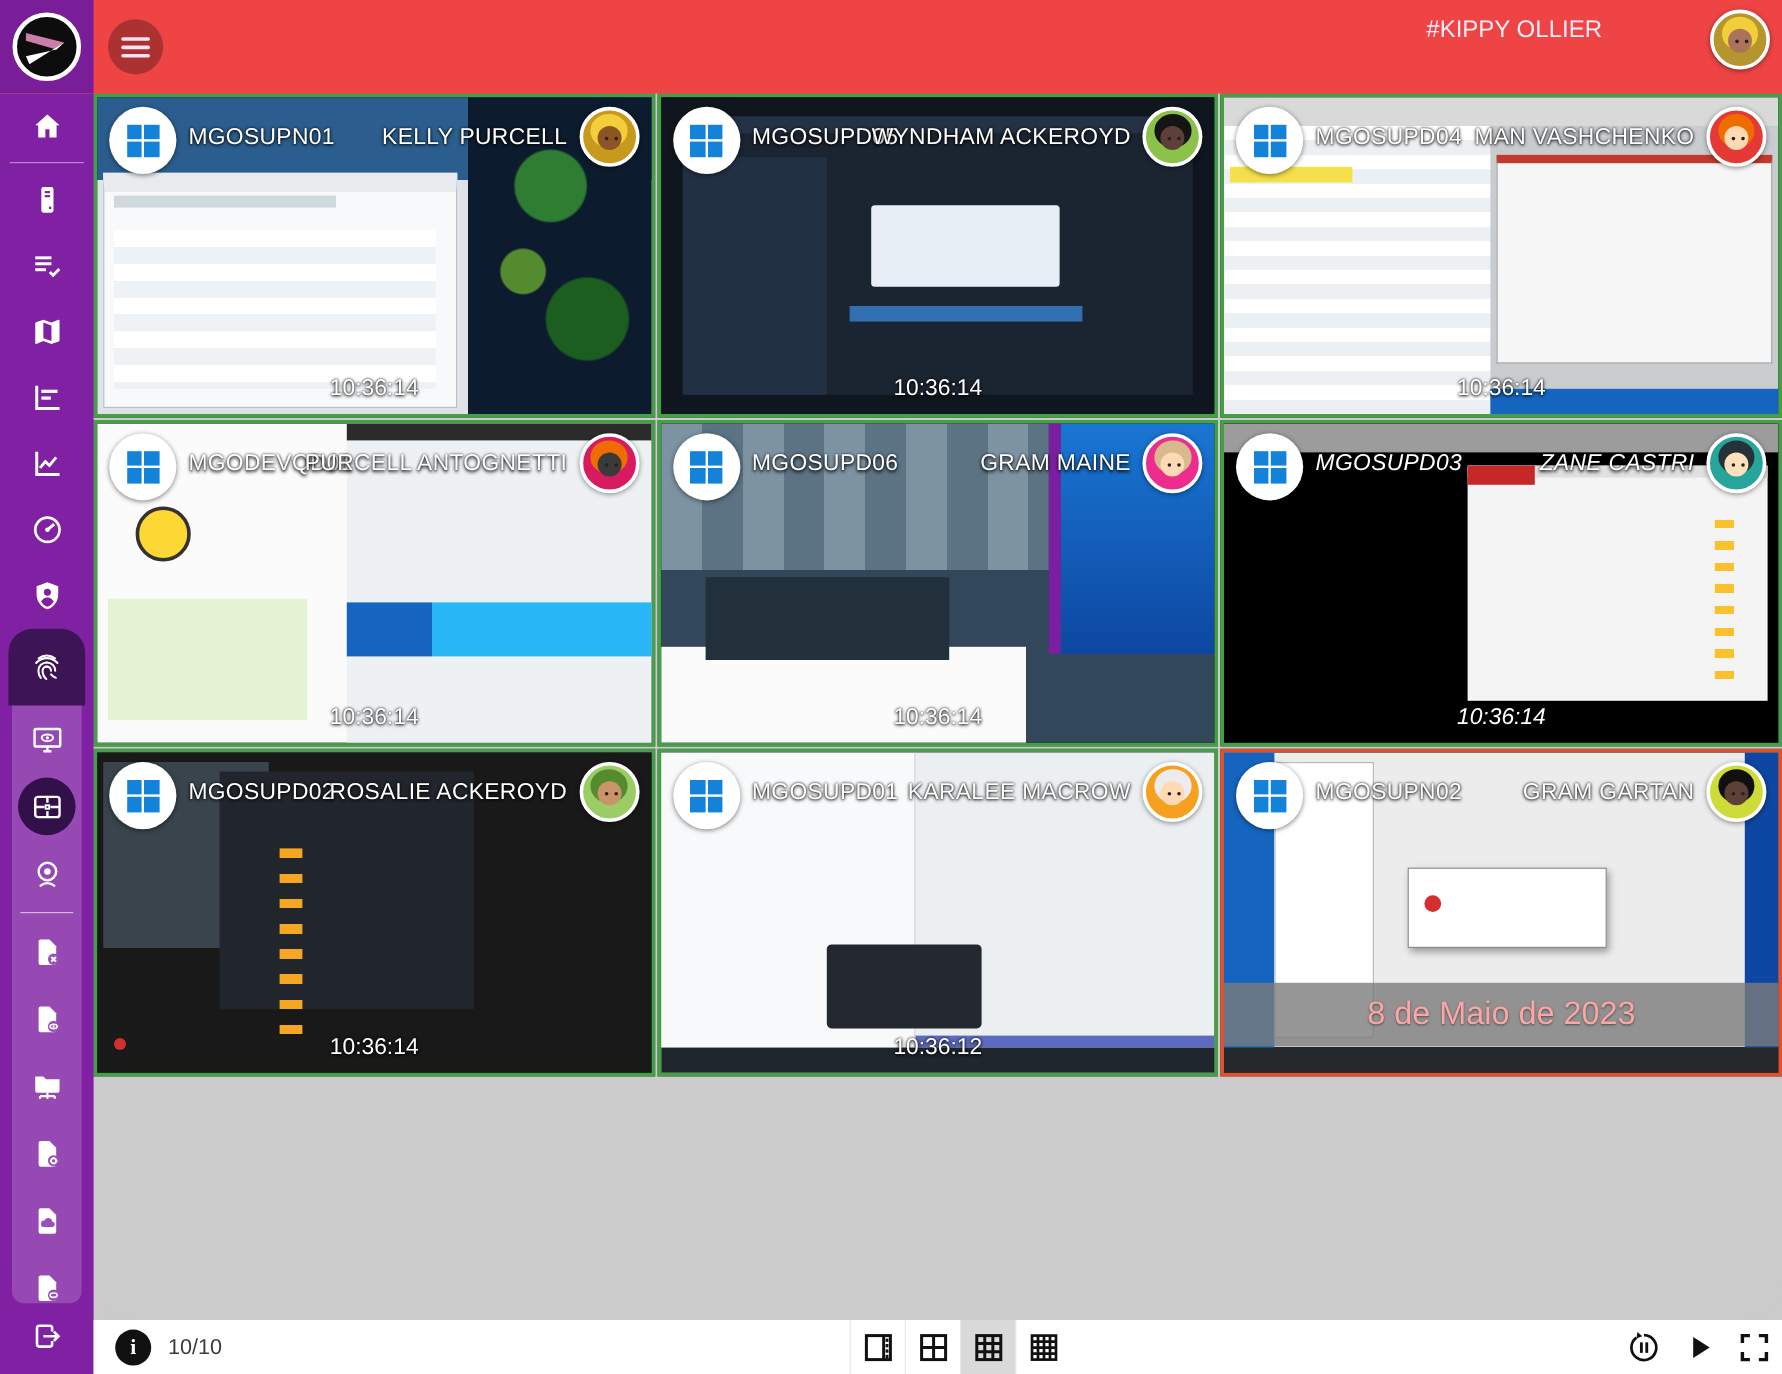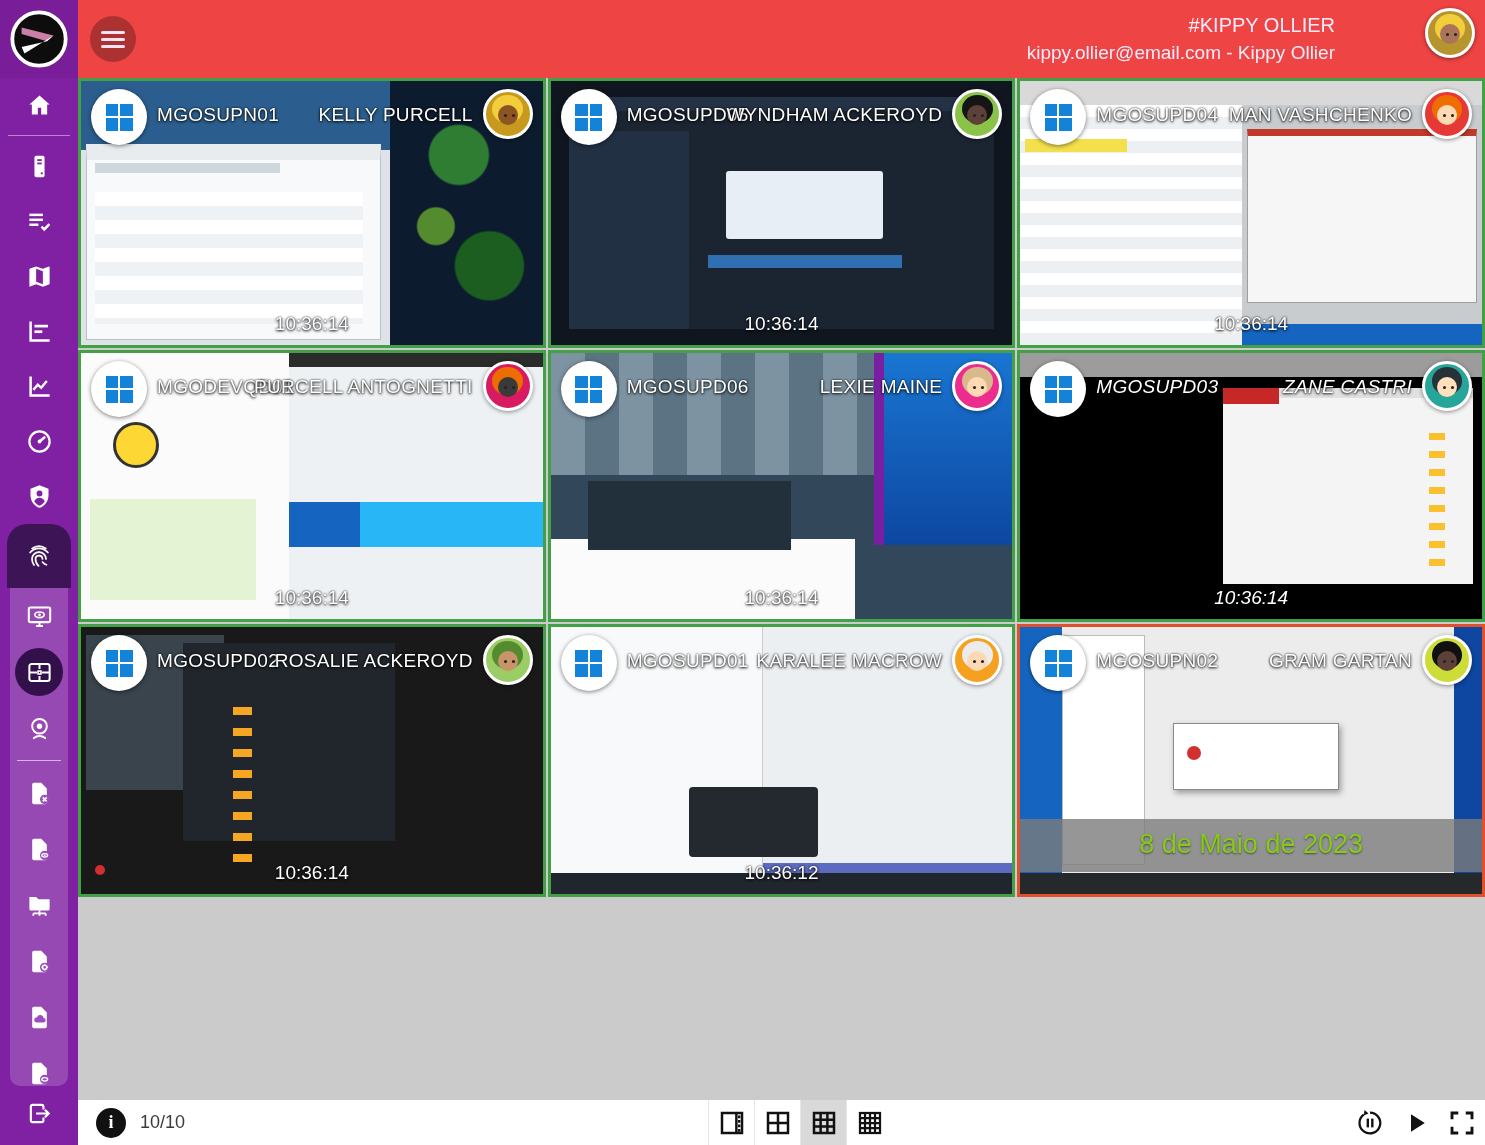--- a/index.html
+++ b/index.html
@@ -59,21 +59,21 @@
   .avatar { position:absolute; right:10px; top:8px; width:50px; height:50px; border-radius:50%;
             border:3px solid #fff; box-shadow:0 1px 4px rgba(0,0,0,.45); z-index:5; overflow:hidden; }
   .avatar .hair { position:absolute; left:15%; top:6%; width:70%; height:64%; border-radius:50%; }
   .avatar .face { position:absolute; left:27%; top:30%; width:46%; height:46%; border-radius:50%; }
   .avatar .eye1,.avatar .eye2 { position:absolute; width:3px; height:3px; border-radius:50%; background:#222; top:22px; }
   .avatar .eye1 { left:18px; } .avatar .eye2 { left:26px; }
 
   .timestamp { position:absolute; left:0; right:0; bottom:10px; text-align:center; color:#fff; font-size:19px; z-index:5;
                text-shadow:0 1px 3px rgba(0,0,0,.95), 0 0 2px rgba(0,0,0,.8); }
   .dateband { position:absolute; left:0; right:0; bottom:22px; padding:10px 0 12px; z-index:4;
-              background:rgba(124,124,124,.8); text-align:center; color:#84cc16;
+              background:rgba(124,124,124,.8); text-align:center; color:#fca5a5;
               text-shadow:0 1px 2px rgba(0,0,0,.5); }
   .dateband .d1 { font-size:27px; }
   .dateband .d2 { font-size:24px; margin-top:8px; }
 
   
   .s1{background:linear-gradient(180deg,#2b5e8e 0 26%,#dfe3e8 26%);}
   .s1 .a{left:1%;top:24%;width:64%;height:74%;background:#f7f9fa;border:1px solid #b9c2c9;border-top:16px solid #e8ecef;}
   .s1 .d{left:3%;top:42%;width:58%;height:50%;background:repeating-linear-gradient(180deg,#fff 0 14px,#eef2f4 14px 28px);}
   .s1 .b{right:0;top:0;width:33%;height:100%;background:radial-gradient(circle at 45% 28%,#2e7d32 0 14%,transparent 15%),radial-gradient(circle at 30% 55%,#558b2f 0 10%,transparent 11%),radial-gradient(circle at 65% 70%,#1b5e20 0 16%,transparent 17%),#0c1b2e;}
   .s1 .c{left:3%;top:31%;width:40%;height:4%;background:#cfd8dc;}
@@ -162,21 +162,20 @@
   </div>
   <div class="burger">
     <div class="bars">
         <i></i>
         <i></i>
         <i></i>
       </div>
   </div>
   <div class="hdr-text">
     <div class="l1">#KIPPY OLLIER</div>
-    <div class="l2">kippy.ollier@email.com - Kippy Ollier</div>
   </div>
   <div class="avatar hdr-avatar" style="background-color: rgb(183, 149, 46);">
     <div class="hair" style="background-color: rgb(242, 207, 58);"></div>
     <div class="face" style="background-color: rgb(169, 116, 90);"></div>
     <div class="eye1"></div>
       <div class="eye2"></div>
   </div>
   <div class="flag-btn">
     <svg width="22" height="15" viewBox="0 0 22 15">
       <rect width="22" height="15" rx="2" fill="#009b3a"></rect>
@@ -444,21 +443,21 @@
       </div>
     <div class="winbadge">
         <div class="winlogo">
           <i></i>
           <i></i>
           <i></i>
           <i></i>
         </div>
       </div>
     <div class="machine">MGOSUPD06</div>
-    <div class="username">LEXIE MAINE</div>
+    <div class="username">GRAM MAINE</div>
     <div class="avatar" style="background-color: rgb(236, 45, 142);">
         <div class="hair" style="background-color: rgb(216, 185, 140);"></div>
         <div class="face" style="background-color: rgb(255, 217, 179);"></div>
         <div class="eye1"></div>
         <div class="eye2"></div>
       </div>
     <div class="timestamp">10:36:14</div>
   </div>
 
   <div class="tile" style="border-color: rgb(67, 160, 71); font-style: italic;">

